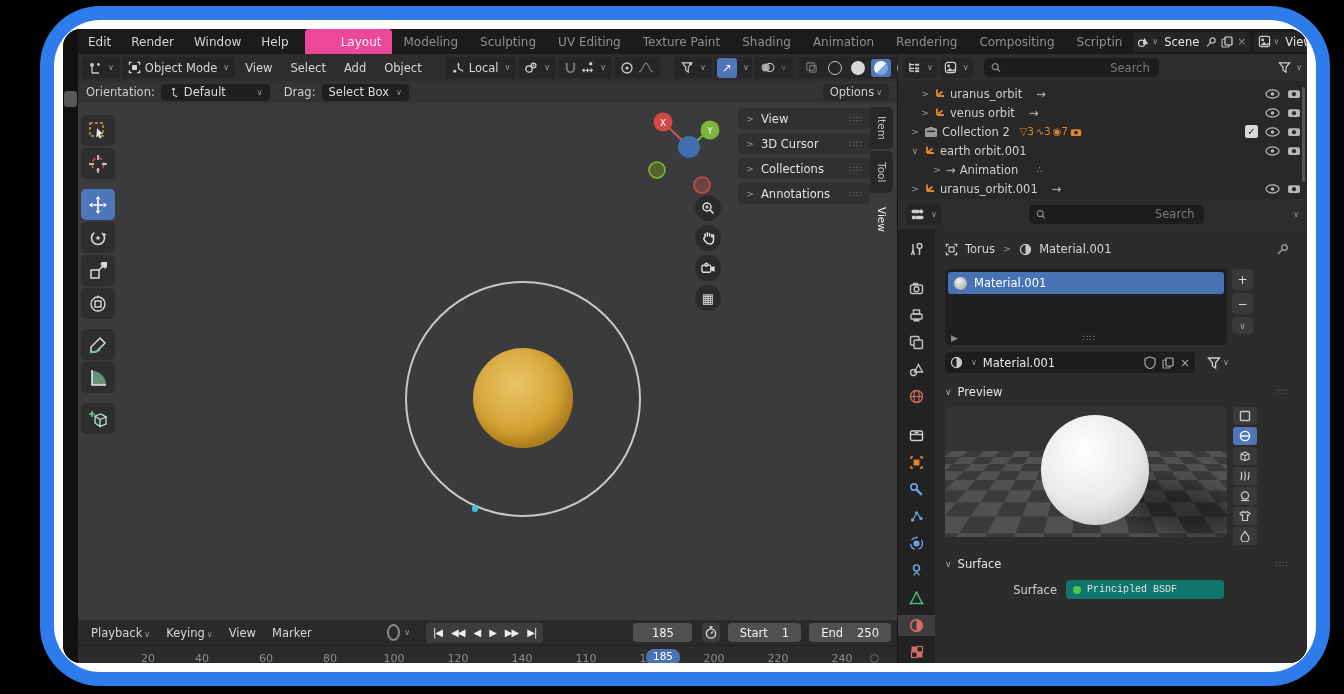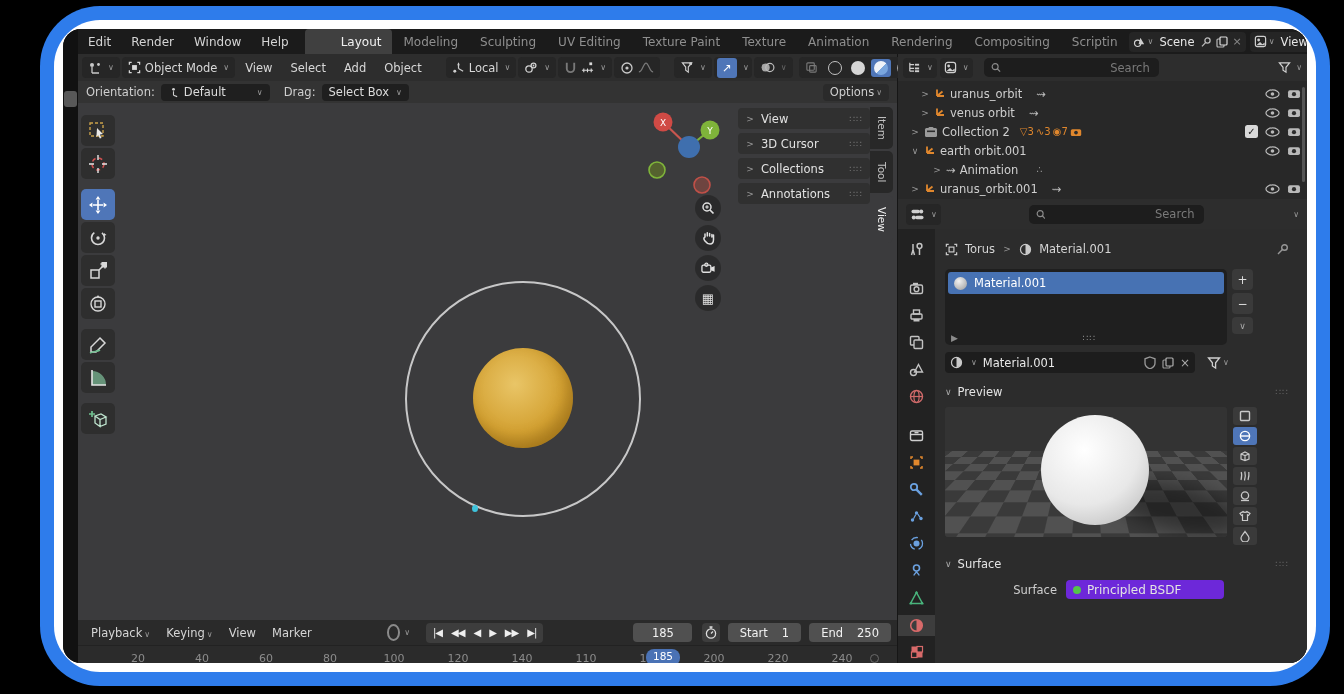--- a/index.html
+++ b/index.html
@@ -13,21 +13,21 @@
   
   #desktop-strip{position:absolute;left:0;top:0;width:15px;height:100%;background:#111;}
   #desktop-icon{position:absolute;left:1px;top:62px;width:13px;height:16px;border-radius:3px;background:#6a6a6a;opacity:.8;}
   
   #blender{position:absolute;left:15px;top:0;right:0;bottom:0;display:flex;flex-direction:column;}
   
   #topbar{height:25px;background:#1b1b1b;display:flex;align-items:center;flex:0 0 25px;white-space:nowrap;}
   .menu{padding:0 10px;color:#d4d4d4;font-size:12px;}
   #wtabs{display:flex;height:100%;margin-left:6px;}
   .wtab{padding:0 11px;display:flex;align-items:center;color:#8f8f8f;font-size:12px;}
-  .wtab.active{background:#404040;color:#f0f0f0;border-radius:4px 4px 0 0;padding-left:36px;}
+  .wtab.active{background:#ec4899;color:#f0f0f0;border-radius:4px 4px 0 0;padding-left:36px;}
   #topbar-right{margin-left:auto;display:flex;align-items:center;height:100%;}
   .tb-widget{display:flex;align-items:center;background:#252525;border-radius:4px;height:20px;margin-right:4px;padding:0 4px;}
   .tb-field{color:#e8e8e8;font-size:11.5px;padding:0 6px;}
   .ch{color:#9a9a9a;font-size:8px;margin-left:2px;}
   .dim{opacity:.55;}
   
   #main{flex:1;display:flex;min-height:0;}
   #left-col{width:820px;flex:0 0 820px;display:flex;flex-direction:column;border-right:1px solid #161616;}
   #right-col{flex:1;display:flex;flex-direction:column;background:#282828;min-width:0;}
   
@@ -132,21 +132,21 @@
     background:radial-gradient(circle at 40% 32%,#ffffff,#e8e8e8 55%,#b9b9b9 95%);}
   #prev-shadow{position:absolute;left:168px;top:78px;width:130px;height:46px;background:rgba(0,0,0,.38);
     border-radius:50%;filter:blur(9px);transform:rotate(12deg);}
   #shape-col{display:flex;flex-direction:column;gap:2px;}
   .shapebtn{width:24px;height:18px;background:#3a3a3a;border-radius:3px;display:flex;align-items:center;justify-content:center;color:#c9c9c9;}
   .shapebtn.sel{background:#4f76b8;color:#fff;}
   .srow{display:flex;align-items:center;margin-top:9px;}
   .srow .lbl{width:112px;text-align:right;color:#cfcfcf;font-size:11.5px;margin-right:9px;}
   .dotbtn{width:17px;height:17px;background:#282828;border-radius:3px;display:flex;align-items:center;justify-content:center;margin-right:4px;}
   .dot{width:8px;height:8px;border-radius:50%;}
-  .sfield{width:158px;height:19px;background:#6d28d9;border-radius:4px;display:flex;align-items:center;color:#e3e3e3;font-size:12px;padding:0 7px;gap:6px;}
+  .sfield{width:158px;height:19px;background:#0f766e;border-radius:4px;display:flex;align-items:center;color:#e3e3e3;font-size:10px;padding:0 7px;gap:6px;font-family:Liberation Mono, monospace;}
   #basecolor-swatch{width:158px;height:19px;background:#e9e9e9;border-radius:4px;}
   #metallic-field{justify-content:center;}
   svg{display:block;}
 </style>
 </head>
 <body>
 
 <div id="frame-blue">
  <div id="frame-white">
   <div id="screen">
@@ -161,21 +161,21 @@
       <span class="menu">Edit</span>
       <span class="menu">Render</span>
       <span class="menu">Window</span>
       <span class="menu">Help</span>
       <div id="wtabs">
         <span class="wtab active">Layout</span>
         <span class="wtab">Modeling</span>
         <span class="wtab">Sculpting</span>
         <span class="wtab">UV Editing</span>
         <span class="wtab">Texture Paint</span>
-        <span class="wtab">Texture</span>
+        <span class="wtab">Shading</span>
         <span class="wtab">Animation</span>
         <span class="wtab">Rendering</span>
         <span class="wtab">Compositing</span>
         <span class="wtab">Scriptin</span>
       </div>
       <div id="topbar-right">
         <div class="tb-widget">
           <span class="ic">
             <svg width="13" height="13" viewBox="0 0 14 14">
                     <circle cx="5" cy="9" r="3.4" fill="none" stroke="#cfcfcf" stroke-width="1.3"></circle>
@@ -498,21 +498,21 @@
           <div class="tl-field se-field">
             <span>Start</span>
             <span>1</span>
           </div>
           <div class="tl-field se-field">
             <span>End</span>
             <span>250</span>
           </div>
         </div>
         <div id="ruler">
-          <span class="rn" style="left:43px;text-align:center;">20</span>
+          <span class="rn" style="left:53px;text-align:center;">20</span>
           <span class="rn" style="left:107px;">40</span>
           <span class="rn" style="left:171px;">60</span>
           <span class="rn" style="left:235px;">80</span>
           <span class="rn" style="left:299px;">100</span>
           <span class="rn" style="left:363px;">120</span>
           <span class="rn" style="left:427px;">140</span>
           <span class="rn" style="left:491px;">110</span>
           <span class="rn" style="left:555px;">180</span>
           <span class="rn" style="left:619px;">200</span>
           <span class="rn" style="left:683px;">220</span>

